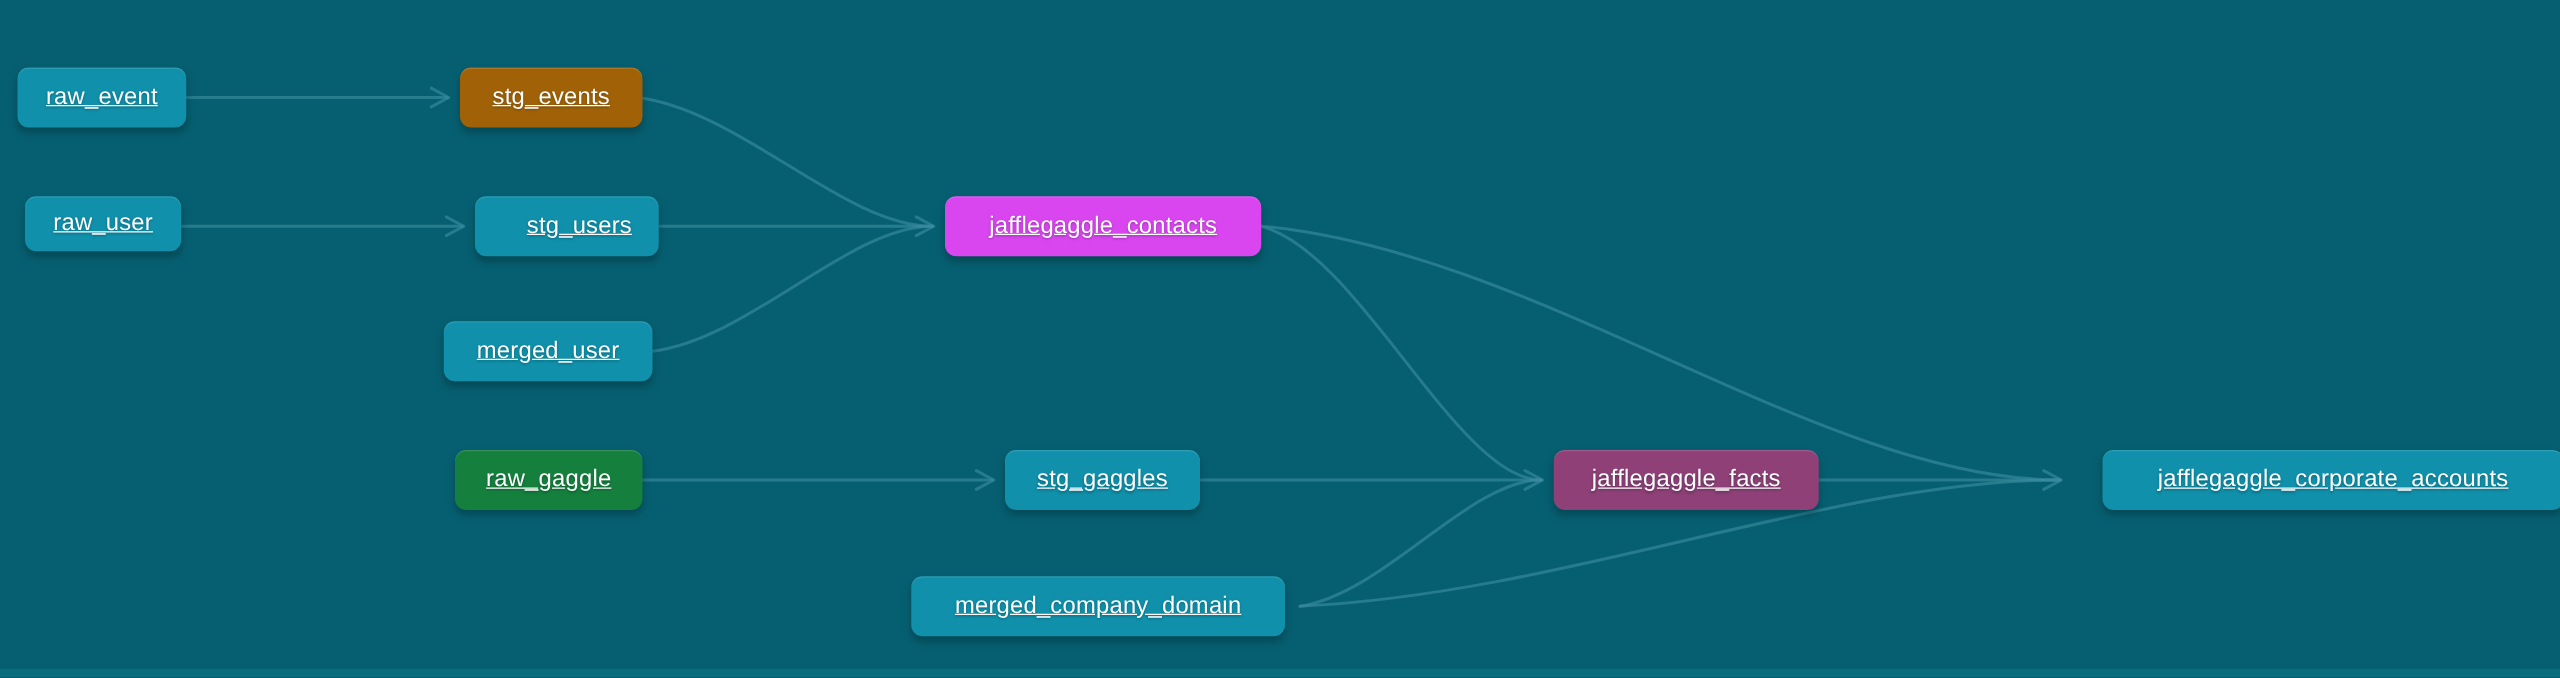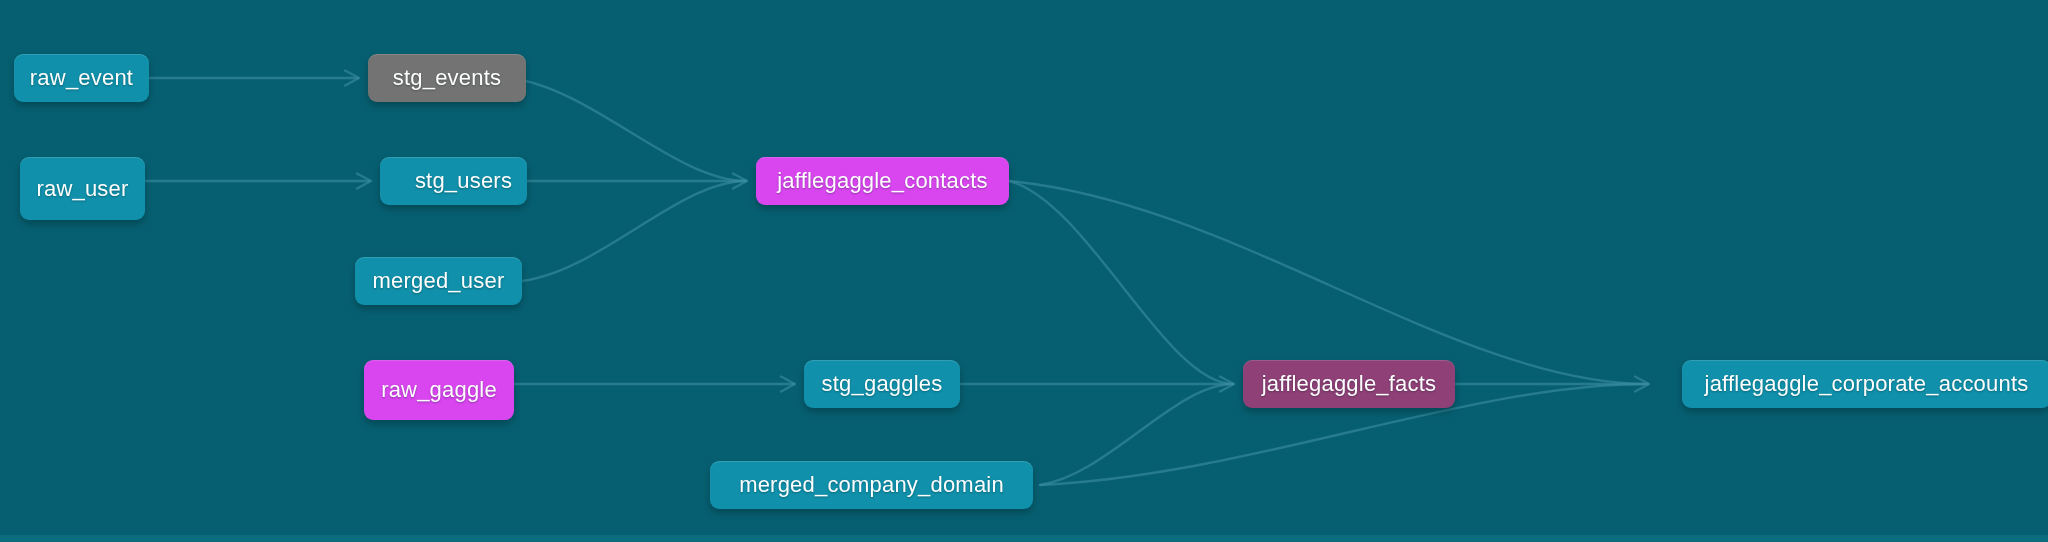--- a/index.html
+++ b/index.html
@@ -20,27 +20,28 @@
     width: 100%; height: 100%;
     display: block;
   }
   .node {
     position: absolute;
     display: flex;
     align-items: center;
     justify-content: center;
     border-radius: 9px;
     color: #ffffff;
-    font-size: 22px;
+    font-size: 19px;
     letter-spacing: 0.2px;
     white-space: nowrap;
     cursor: pointer;
     text-shadow: 0 1px 2px rgba(0, 25, 32, 0.35);
     box-shadow: 0 4px 6px rgba(2, 34, 42, 0.35), inset 0 1px 0 rgba(255,255,255,0.14);
     user-select: none;
+    text-decoration: underline;
   }
   .bottom-strip {
     position: absolute;
     left: 0;
     bottom: 0;
     width: 100%;
     height: 7px;
   }
 </style>
 </head>
@@ -62,25 +63,25 @@
       <path d="M1040,485 C1252.8,474.9 1465.6,384 1648,384" fill="none" stroke="#3a8da0" stroke-opacity="0.62" stroke-width="2.4" stroke-linecap="round" stroke-linejoin="round"></path>
       <path d="M345,70.5 L359,78 L345,85.5" fill="none" stroke="#3a8da0" stroke-opacity="0.62" stroke-width="2.4" stroke-linecap="round" stroke-linejoin="round"></path>
       <path d="M357,173.5 L371,181 L357,188.5" fill="none" stroke="#3a8da0" stroke-opacity="0.62" stroke-width="2.4" stroke-linecap="round" stroke-linejoin="round"></path>
       <path d="M781,376.5 L795,384 L781,391.5" fill="none" stroke="#3a8da0" stroke-opacity="0.62" stroke-width="2.4" stroke-linecap="round" stroke-linejoin="round"></path>
       <path d="M733,173.5 L747,181 L733,188.5" fill="none" stroke="#3a8da0" stroke-opacity="0.62" stroke-width="2.4" stroke-linecap="round" stroke-linejoin="round"></path>
       <path d="M1220,376.5 L1234,384 L1220,391.5" fill="none" stroke="#3a8da0" stroke-opacity="0.62" stroke-width="2.4" stroke-linecap="round" stroke-linejoin="round"></path>
       <path d="M1635,376.5 L1649,384 L1635,391.5" fill="none" stroke="#3a8da0" stroke-opacity="0.62" stroke-width="2.4" stroke-linecap="round" stroke-linejoin="round"></path>
     </svg>
   <div id="node-layer">
       <div class="node" style="left: 14px; top: 54px; width: 135px; height: 48px; background: rgb(16, 144, 170);">raw_event</div>
-      <div class="node" style="left: 368px; top: 54px; width: 158px; height: 48px; background: #737373;">stg_events</div>
-      <div class="node" style="left: 20px; top: 157px; width: 125px; height: 63px; background: rgb(16, 144, 170);">raw_user</div>
+      <div class="node" style="left: 368px; top: 54px; width: 146px; height: 48px; background: #a16207;">stg_events</div>
+      <div class="node" style="left: 20px; top: 157px; width: 125px; height: 44px; background: rgb(16, 144, 170);">raw_user</div>
       <div class="node" style="left: 380px; top: 157px; width: 127px; height: 48px; background: rgb(16, 144, 170); padding-left: 20px;">stg_users</div>
       <div class="node" style="left: 756px; top: 157px; width: 253px; height: 48px; background: #d946ef;">jafflegaggle_contacts</div>
       <div class="node" style="left: 355px; top: 257px; width: 167px; height: 48px; background: rgb(16, 144, 170);">merged_user</div>
-      <div class="node" style="left: 364px; top: 360px; width: 150px; height: 60px; background: #d946ef;">raw_gaggle</div>
+      <div class="node" style="left: 364px; top: 360px; width: 150px; height: 48px; background: #15803d;">raw_gaggle</div>
       <div class="node" style="left: 804px; top: 360px; width: 156px; height: 48px; background: rgb(16, 144, 170);">stg_gaggles</div>
       <div class="node" style="left: 1243px; top: 360px; width: 212px; height: 48px; background: rgb(142, 64, 119);">jafflegaggle_facts</div>
       <div class="node" style="left: 1658px; top: 360px; width: 369px; height: 48px; background: rgb(16, 144, 170); margin-left: 24px;">jafflegaggle_corporate_accounts</div>
-      <div class="node" style="left: 710px; top: 461px; width: 323px; height: 48px; background: rgb(16, 144, 170);">merged_company_domain</div>
+      <div class="node" style="left: 729px; top: 461px; width: 299px; height: 48px; background: rgb(16, 144, 170);">merged_company_domain</div>
     </div>
   <div class="bottom-strip" id="bottom-strip" style="background: rgb(10, 108, 125);"></div>
 </div>
 
 </body></html>

